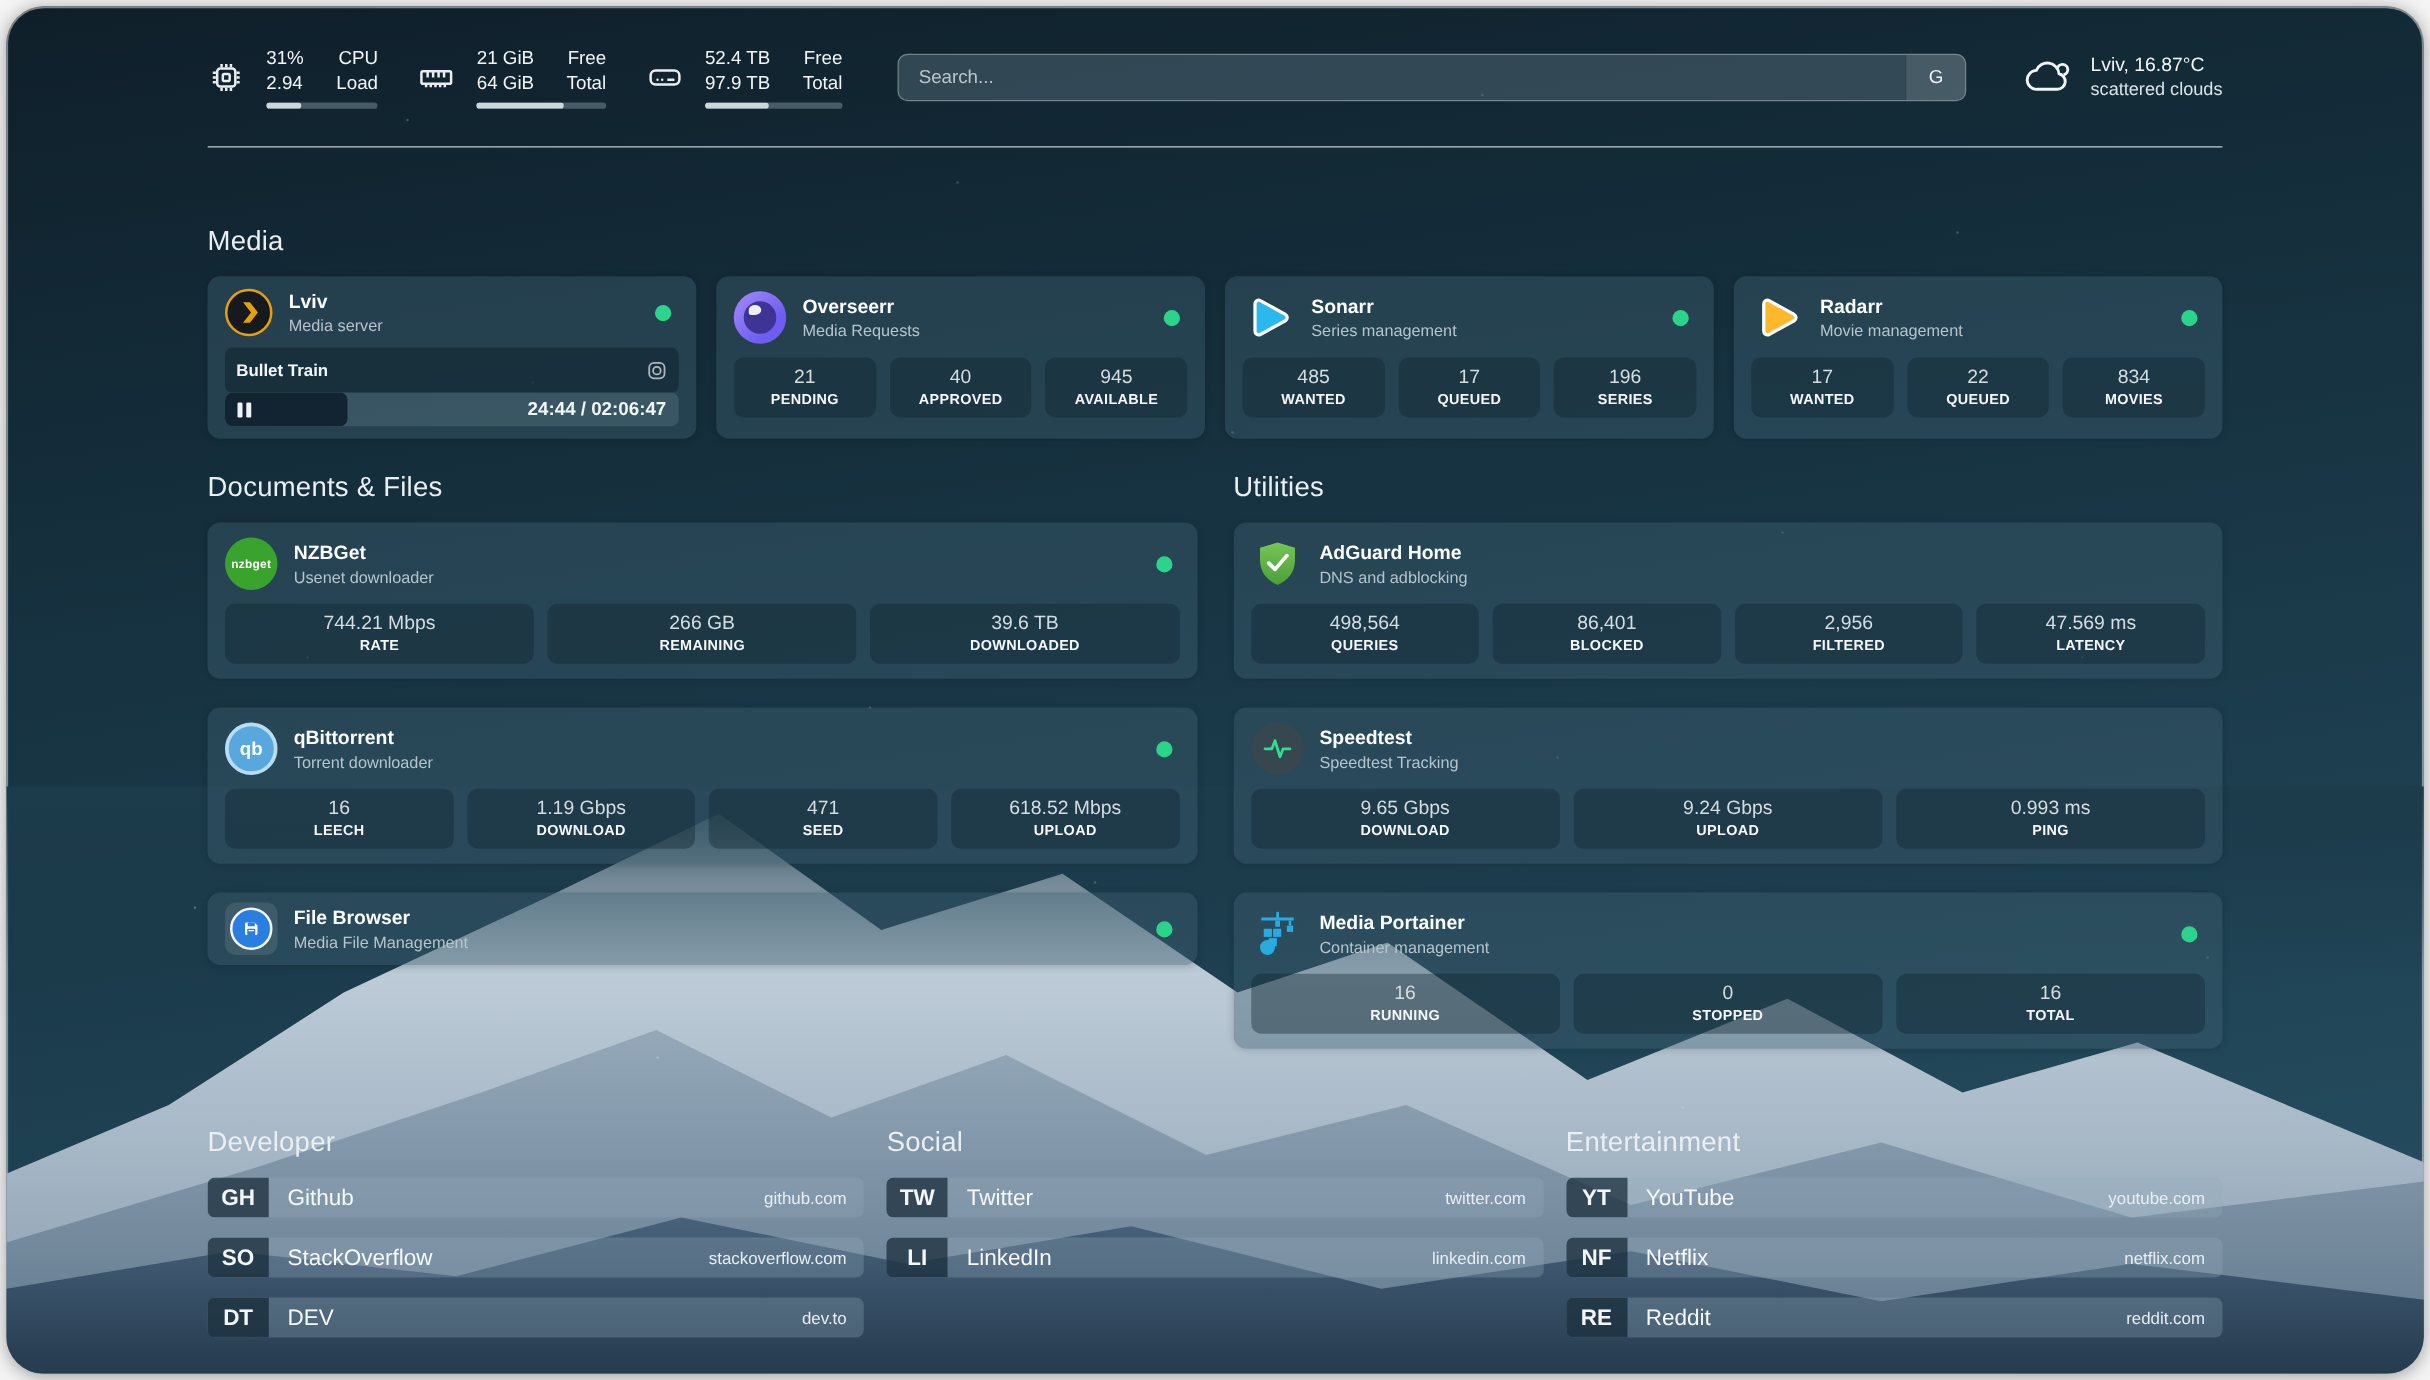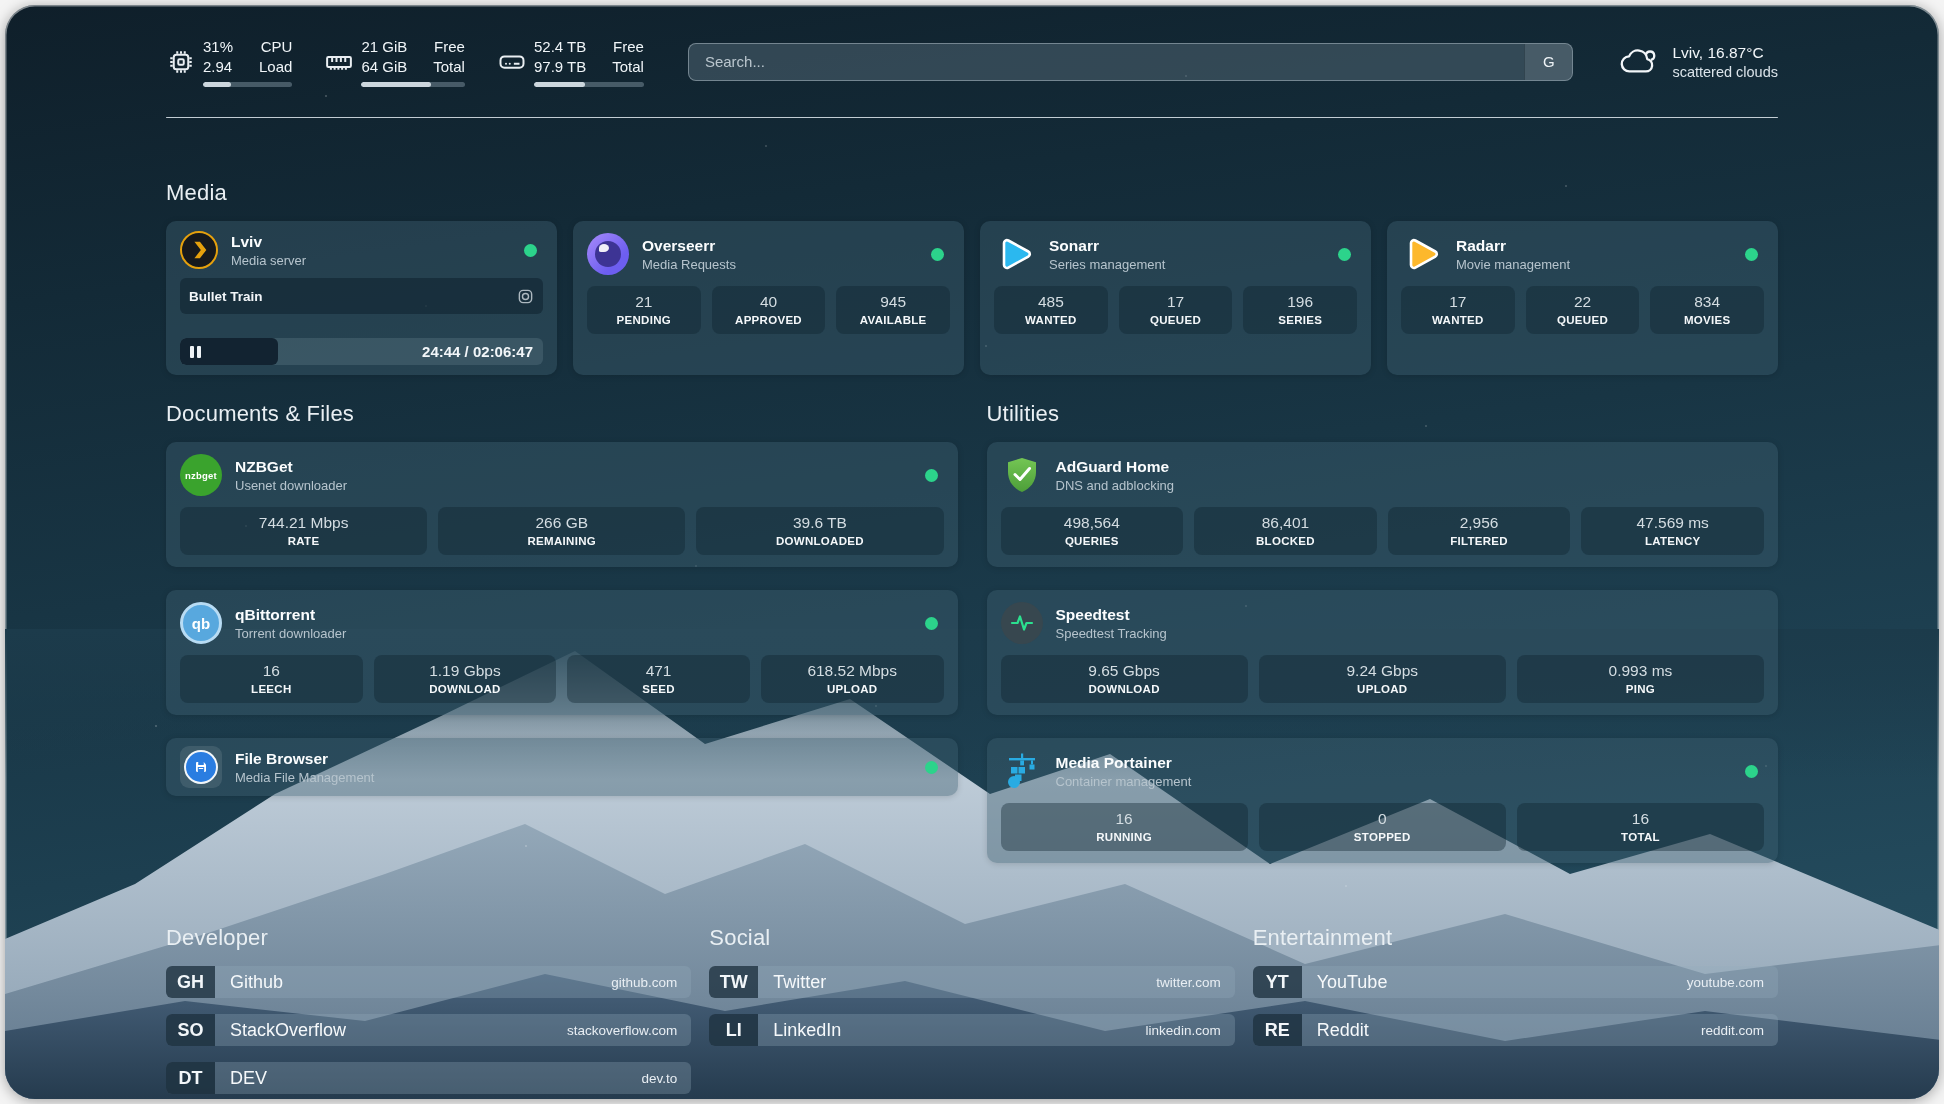--- a/index.html
+++ b/index.html
@@ -23,21 +23,21 @@
       420px 300px 0 rgba(255,255,255,.18), 980px 340px 0 rgba(255,255,255,.25),
       1420px 420px 0 rgba(255,255,255,.2), 240px 520px 0 rgba(255,255,255,.22),
       690px 560px 0 rgba(255,255,255,.18), 1240px 600px 0 rgba(255,255,255,.22),
       1660px 520px 0 rgba(255,255,255,.2), 150px 720px 0 rgba(255,255,255,.25),
       870px 700px 0 rgba(255,255,255,.2), 1760px 760px 0 rgba(255,255,255,.2),
       520px 840px 0 rgba(255,255,255,.25), 1340px 880px 0 rgba(255,255,255,.2);
   }
   
   .content { position:relative; width:1612px; margin:0 auto; }
   .header { display:flex; align-items:center; margin-top:32px; }
-  .res { display:flex; align-items:center; gap:7px; margin-right:32px; }
+  .res { display:flex; align-items:center; gap:17px; margin-right:32px; }
   .res-icon { width:30px; height:30px; flex:0 0 auto; }
   .res-body { display:flex; flex-direction:column; }
   .res-cols { display:flex; gap:26px; font-size:15px; line-height:1.32; color:#f0f5f8; }
   .res-labels { text-align:right; }
   .res-bar { margin-top:5px; height:5px; border-radius:3px; background:rgba(138,158,171,.45); overflow:hidden; }
   .res-bar-fill { height:100%; border-radius:3px; background:#ccd6dd; }
   .search-wrap { flex:1; display:flex; align-items:stretch; height:38px; margin:0 44px 0 12px;
     background:rgba(74,95,109,.6); border:1px solid rgba(215,228,236,.4); border-radius:8px; overflow:hidden; }
   .search-input { flex:1; background:transparent; border:none; outline:none; padding:18px 16px;
     font-family:"Liberation Sans", sans-serif; font-size:15px; color:#eef3f6; }
@@ -65,21 +65,21 @@
   .stats { display:flex; gap:11px; margin-top:11px; }
   .stat { flex:1; background:rgba(13,33,45,.38); border-radius:8px; text-align:center; padding:7px 4px 8px; }
   .stat-value { font-size:15.5px; color:#d4dde2; }
   .stat-label { font-size:11.5px; font-weight:700; color:#f5f8fa; letter-spacing:.3px; margin-top:3px; }
   
   .card-plex { padding:10px 14px; }
   .np-row { margin-top:9px; background:rgba(12,30,42,.5); border-radius:6px; height:27px;
     display:flex; align-items:center; padding:18px 9px; }
   .np-title { font-size:13.5px; font-weight:600; color:#f2f6f9; }
   .np-icon { margin-left:auto; width:17px; height:17px; opacity:.75; cursor:pointer; }
-  .player-row { margin-top:24px; background:rgba(150,175,190,.18); border-radius:6px; height:27px;
+  .player-row { margin-top:0; background:rgba(150,175,190,.18); border-radius:6px; height:27px;
     display:flex; align-items:center; overflow:hidden; }
   .player-pill { height:100%; background:rgba(10,25,38,.82); border-radius:6px;
     display:flex; align-items:center; padding-left:10px; }
   .pause { display:flex; gap:3.5px; cursor:pointer; }
   .pause span { display:block; width:3.5px; height:12px; background:#eef3f6; border-radius:1px; }
   .player-time { margin-left:auto; padding-right:10px; font-size:15px; font-weight:600; color:#f2f6f9; }
   
   .two-col { margin-top:26px; display:grid; grid-template-columns:1fr 1fr; column-gap:29px; }
   .col-stack .card { margin-top:15px; }
   .col-stack .card + .card { margin-top:23px; }
@@ -590,20 +590,25 @@
 
       <div class="bm-group">
         <div class="section-heading">Entertainment</div>
         <div class="bm-rows">
           <div class="bm-row">
             <div class="bm-abbr">YT</div>
             <div class="bm-name">YouTube</div>
             <div class="bm-url">youtube.com</div>
           </div>
           <div class="bm-row">
+            <div class="bm-abbr">NF</div>
+            <div class="bm-name">Netflix</div>
+            <div class="bm-url">netflix.com</div>
+          </div>
+          <div class="bm-row">
             <div class="bm-abbr">RE</div>
             <div class="bm-name">Reddit</div>
             <div class="bm-url">reddit.com</div>
           </div>
         </div>
       </div>
     </div>
 
   </div>
 </div>

